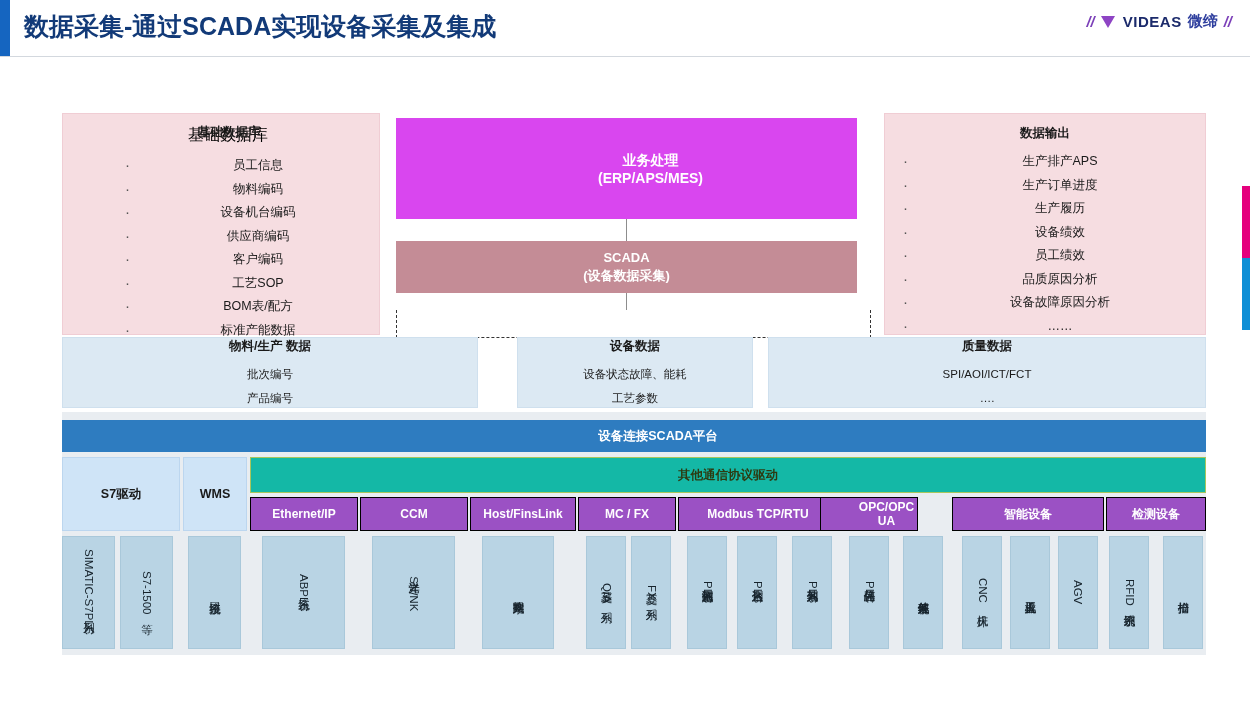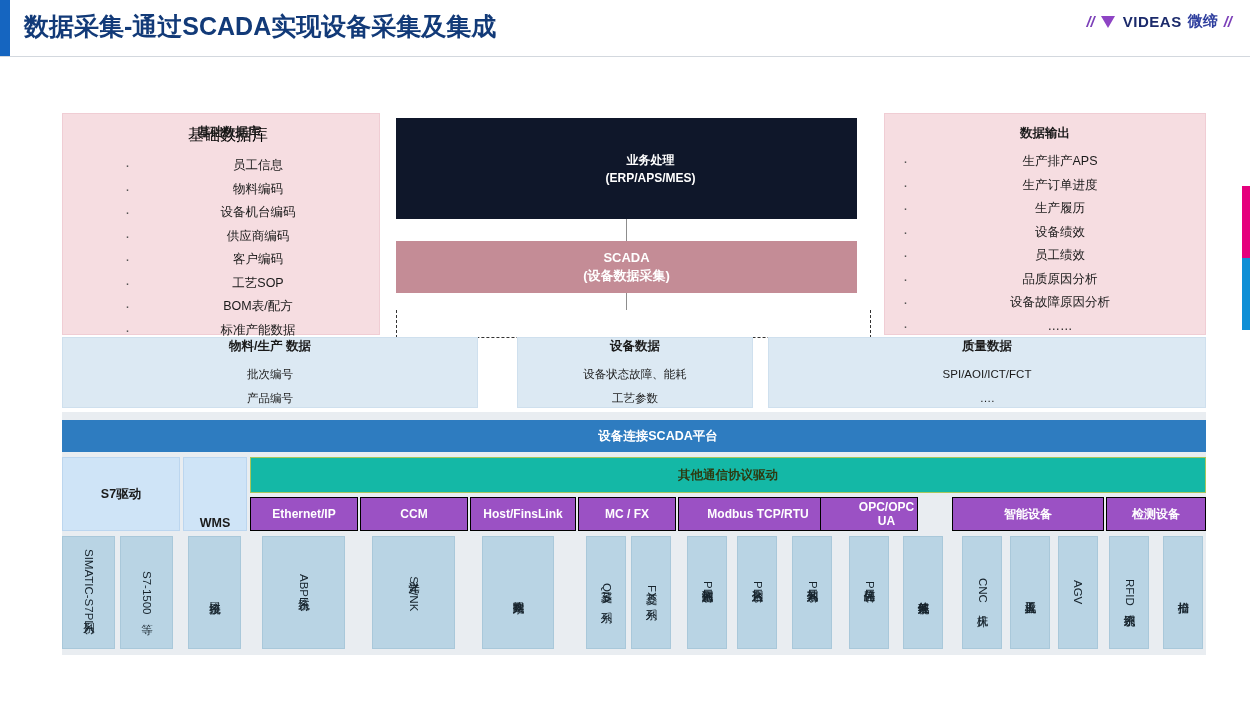--- a/index.html
+++ b/index.html
@@ -62,22 +62,22 @@
   .bullet-list li {
     font-size: 12.5px; color: #1a1a1a; line-height: 23.5px;
     position: relative; padding-left: 20px; white-space: nowrap;
   }
   .bullet-list li::before {
     content: "·"; position: absolute; left: 8px; top: -1px;
     font-size: 15px; color: #555;
   }
 
   .orange-box {
-    background: #0f172a; color: #ffffff;
-    font-size: 12px; font-weight: bold; line-height: 18px; padding-left: 48px;
+    background: #d946ef; color: #ffffff;
+    font-size: 14px; font-weight: bold; line-height: 18px; padding-left: 48px;
   }
   .mauve-box {
     background: #c48c96; color: #ffffff;
     font-size: 13px; font-weight: bold; line-height: 18px;
   }
 
   .databox {
     background: #dce9f3; border: 1px solid #cfe0ee;
     flex-direction: column; justify-content: space-between;
   }
@@ -208,21 +208,21 @@
 
   <div class="greyband" style="left:62px; top:412px; width:1144px; height:243px;"></div>
 
   <div class="box blueband" style="left:62px; top:420px; width:1144px; height:32px;">
     <span>设备连接SCADA平台</span>
   </div>
 
   <div class="box lightblue" style="left:62px; top:457px; width:118px; height:74px;">
     <span>S7驱动</span>
   </div>
-  <div class="box lightblue" style="left:183px; top:457px; width:64px; height:74px;align-items:flex-end;">
+  <div class="box lightblue" style="left:183px; top:457px; width:64px; height:74px;">
     <span>WMS</span>
   </div>
 
   <div class="box greenband" style="left:250px; top:457px; width:956px; height:36px;">
     <span>其他通信协议驱动</span>
   </div>
 
   <div class="box purple" style="left:250px; top:497px; width:108px; height:34px;">
       <span>Ethernet/IP</span>
     </div>

